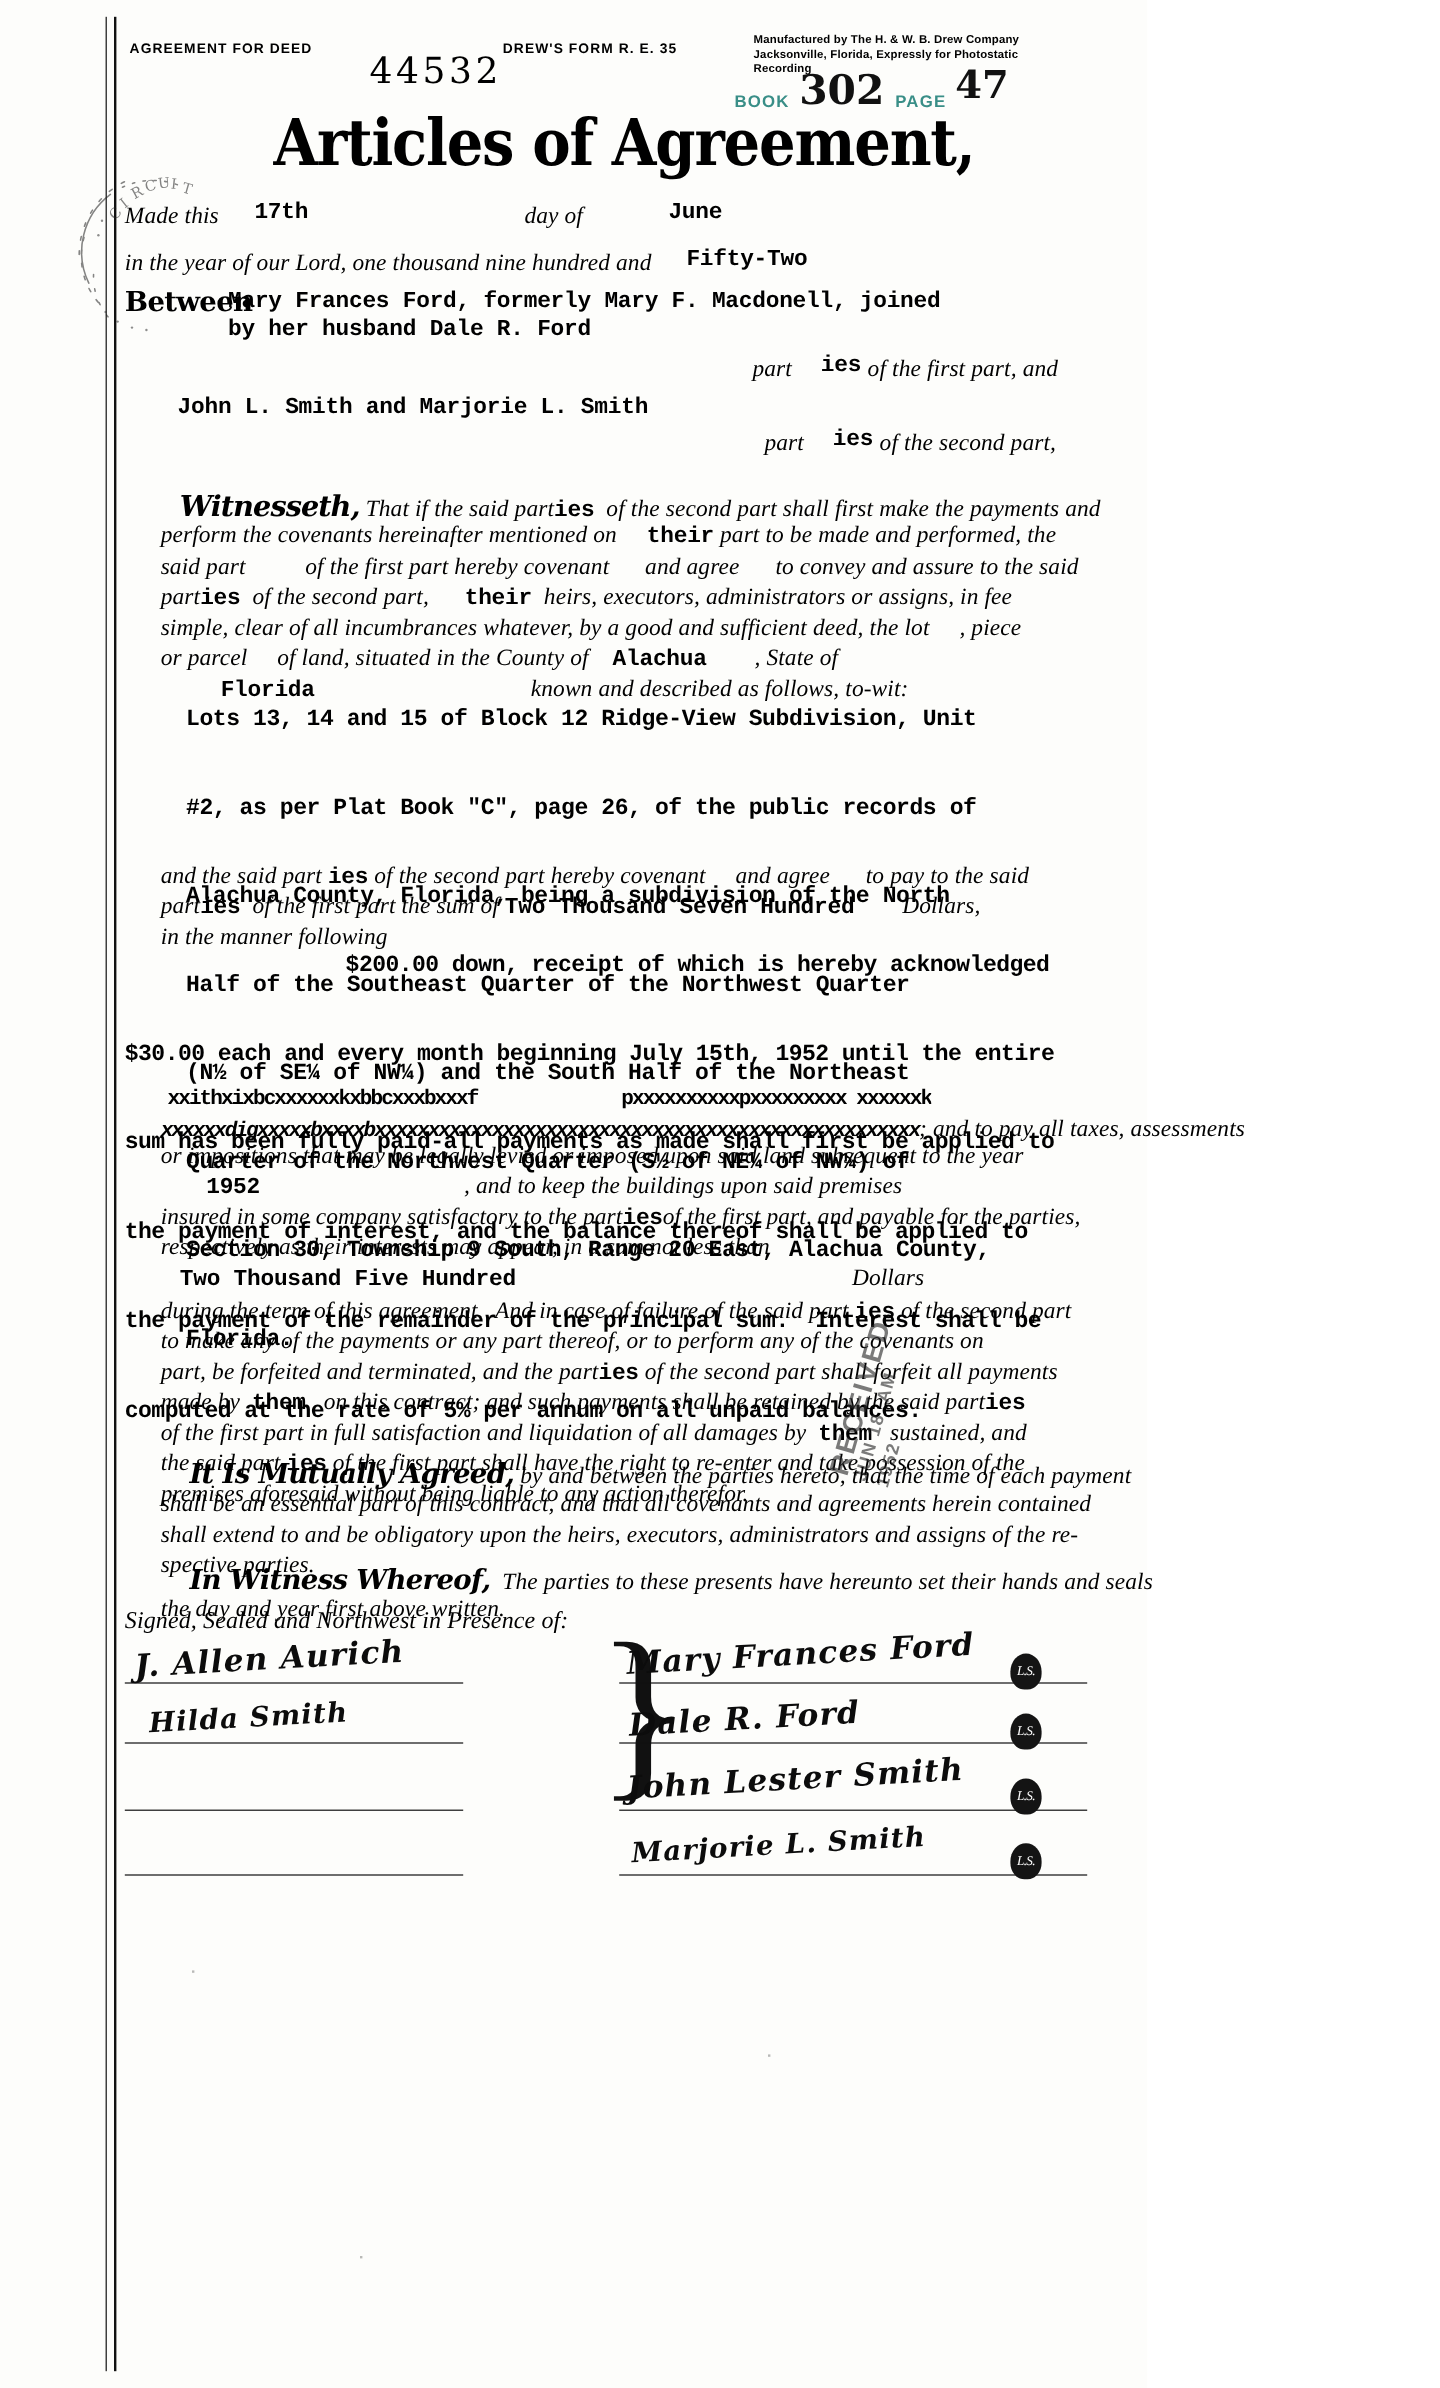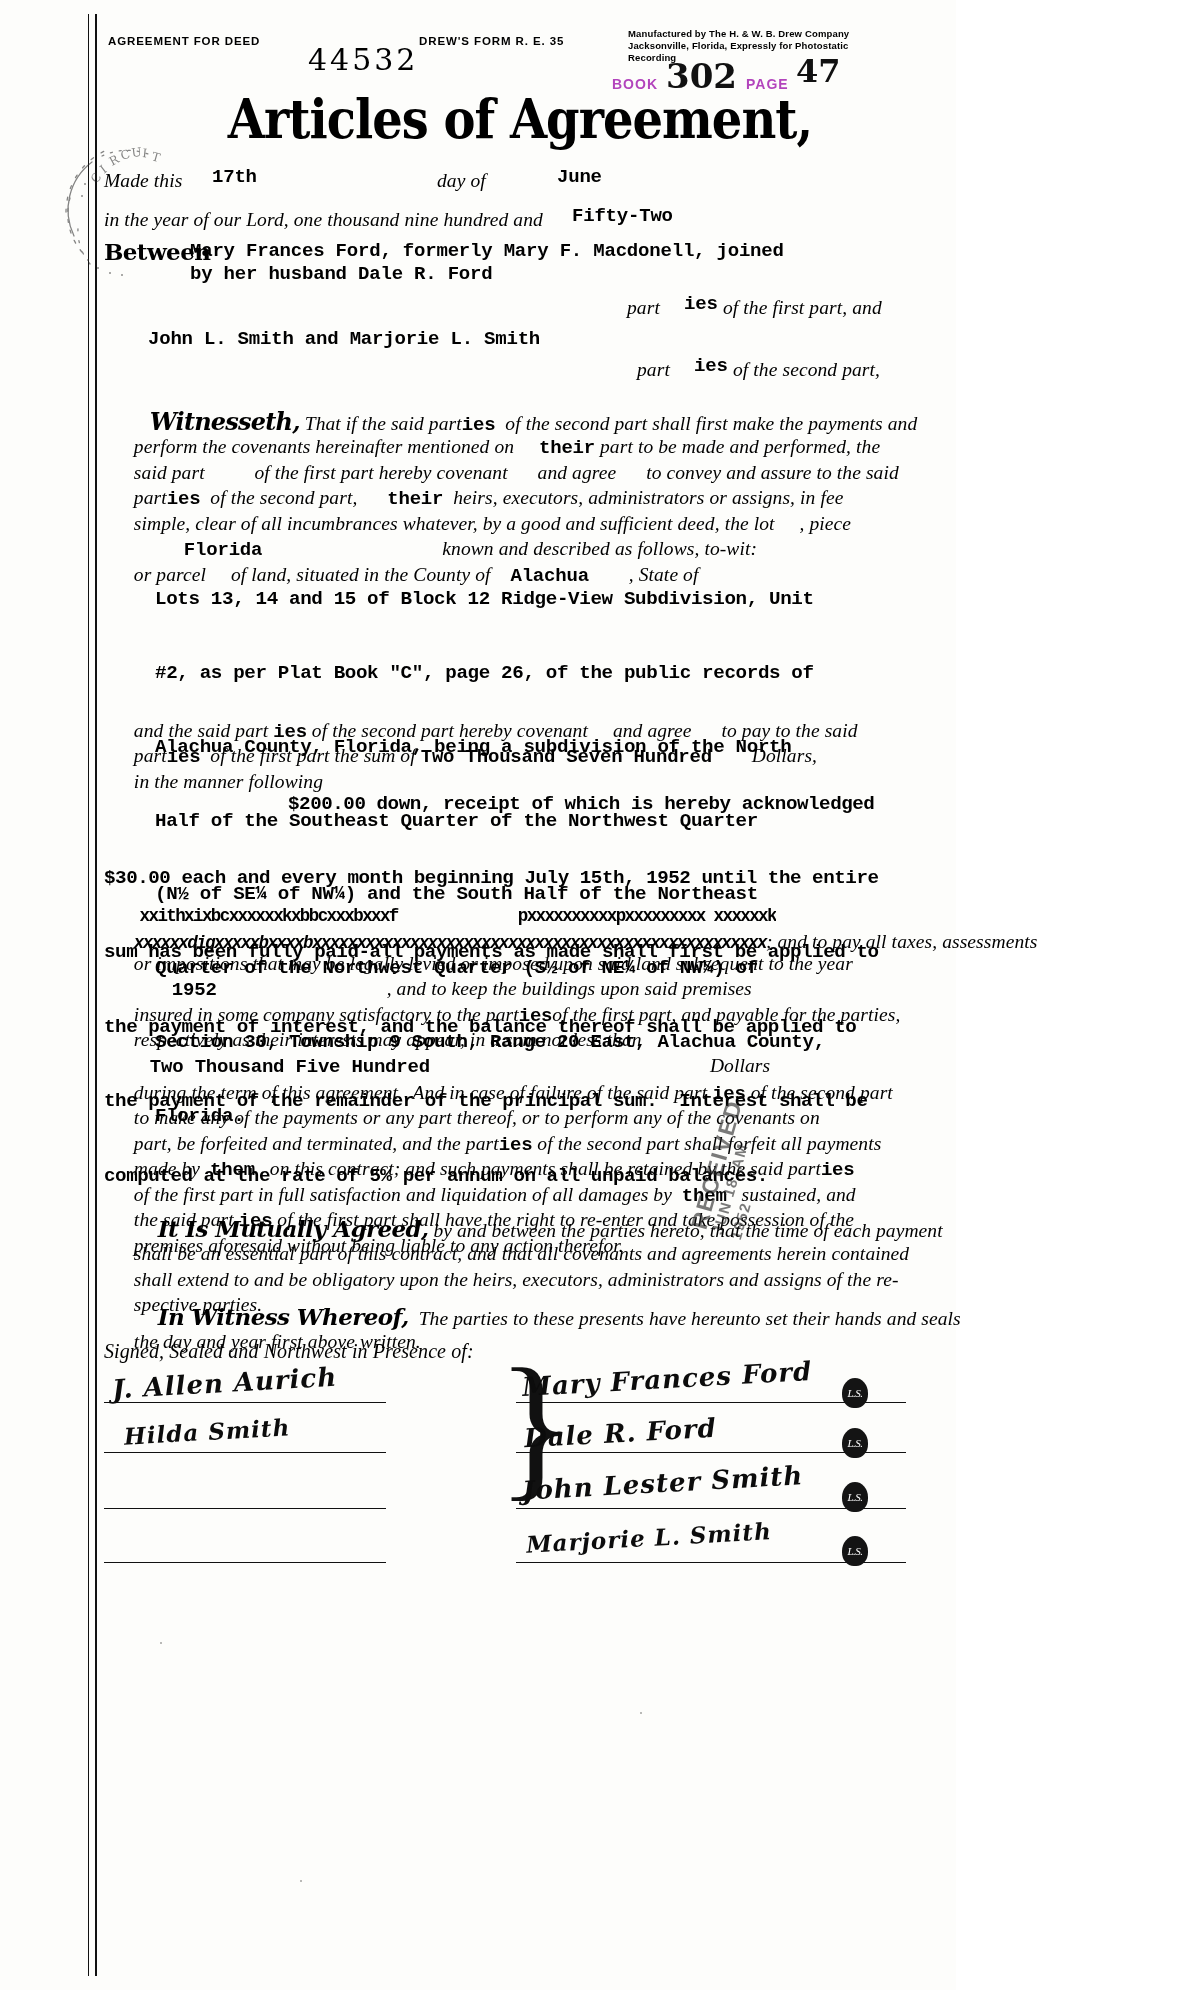--- a/index.html
+++ b/index.html
@@ -97,21 +97,21 @@
     left: 606px; top: 58px;
     width: 300px;
     height: 40px;
   }
   .bp-label {
     position: absolute;
     font-family: "Liberation Sans", sans-serif;
     font-weight: 700;
     font-size: 14px;
     letter-spacing: 1px;
-    color: #a21caf;
+    color: #0f766e;
     opacity: .82;
   }
   .bp-num {
     position: absolute;
     font-family: "DejaVu Serif", serif;
     font-weight: 700;
     font-size: 34px;
     letter-spacing: 0px;
     color: #111;
   }
@@ -385,24 +385,24 @@
     <div class="body-line">
       <span>said part</span><span>          </span><span>of the first part hereby covenant</span><span>      </span><span>and agree</span><span>      </span><span>to convey and assure to the said</span>
     </div>
     <div class="body-line">
       <span>part</span><span class="typed">ies</span><span>  </span><span>of the second part,</span><span>      </span><span class="typed">their</span><span>  </span><span>heirs, executors, administrators or assigns, in fee</span>
     </div>
     <div class="body-line">
       <span>simple, clear of all incumbrances whatever, by a good and sufficient deed, the lot     , piece</span>
     </div>
     <div class="body-line">
+      <span>or parcel</span><span>     </span><span>of land, situated in the County of</span><span>    </span><span class="typed">Alachua</span><span>        </span><span>, State of</span>
+    </div>
+    <div class="body-line">
       <span style="display:inline-block;width:50px"></span><span class="typed">Florida</span><span style="display:inline-block;width:180px"></span><span>known and described as follows, to-wit:</span>
-    </div>
-    <div class="body-line">
-      <span>or parcel</span><span>     </span><span>of land, situated in the County of</span><span>    </span><span class="typed">Alachua</span><span>        </span><span>, State of</span>
     </div>
   </div>
 
   <div class="legal-desc">
     <div>Lots 13, 14 and 15 of Block 12 Ridge-View Subdivision, Unit</div>
     <div>#2, as per Plat Book "C", page 26, of the public records of</div>
     <div>Alachua County, Florida, being a subdivision of the North</div>
     <div>Half of the Southeast Quarter of the Northwest Quarter</div>
     <div>(N½ of SE¼ of NW¼) and the South Half of the Northeast</div>
     <div>Quarter of the Northwest Quarter (S½ of NE¼ of NW¼) of</div>

